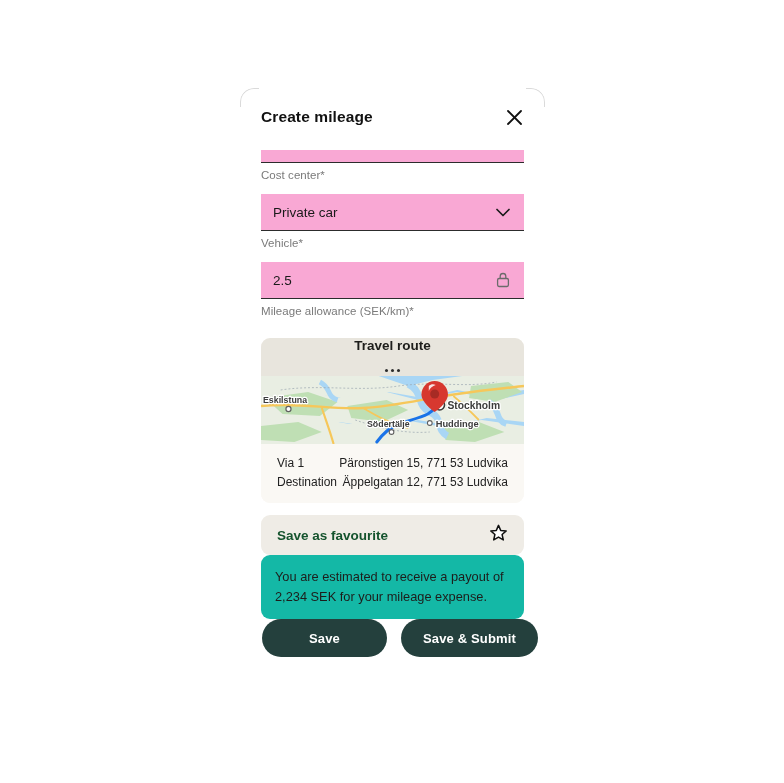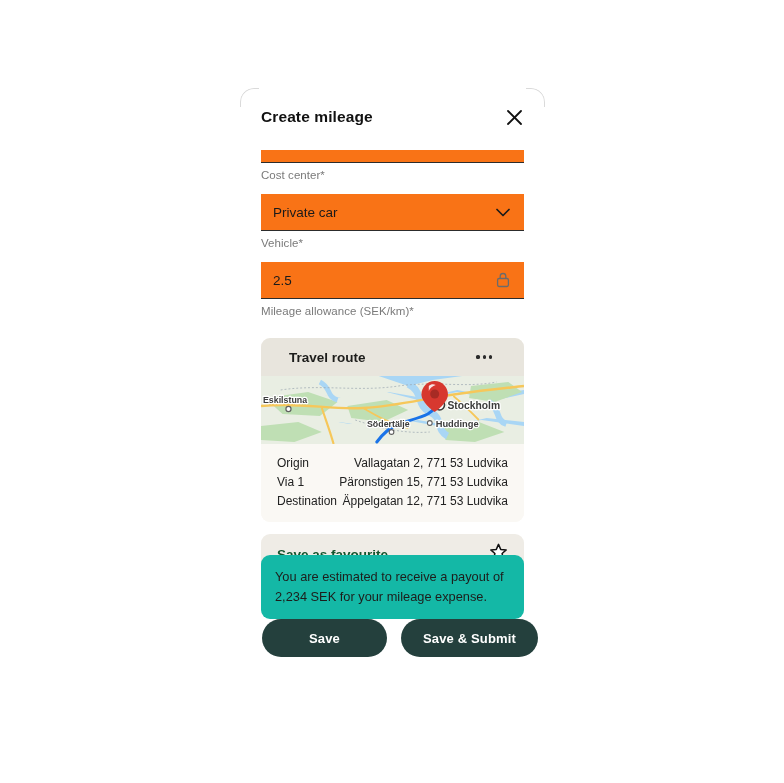--- a/index.html
+++ b/index.html
@@ -80,21 +80,21 @@
   .dialog-body {
     padding: 0 21px;
   }
 
   .field-group {
     margin-bottom: 13px;
   }
 
   .field-box {
     position: relative;
-    background: #f97316;
+    background: #f9a8d4;
     border-bottom: 1.6px solid #2c2c2c;
     height: 37px;
     display: flex;
     align-items: center;
     padding: 0 12px;
     box-sizing: border-box;
   }
   .field-box.clipped {
     height: 13px;
     align-items: flex-end;
@@ -134,22 +134,23 @@
     border-radius: 9px;
     overflow: hidden;
     background: #faf8f4;
   }
   .route-header {
     background: #e8e5dd;
     height: 38px;
     display: flex;
     align-items: center;
     justify-content: space-between;
-    padding: 0 28px;
+    padding: 0 16px;
     box-sizing: border-box;
+    flex-direction: column;
   }
   .route-header-title {
     font-size: 13.5px;
     font-weight: bold;
     color: #1d1d1b;
   }
   .route-menu {
     display: flex;
     gap: 3px;
     align-items: center;
@@ -379,24 +380,20 @@
 
             <text class="map-label" x="2" y="27" font-size="9">Eskilstuna</text>
             <text class="map-label" x="190" y="33" font-size="10.5">Stockholm</text>
             <text class="map-label" x="108" y="51" font-size="9">Södertälje</text>
             <text class="map-label" x="178" y="51" font-size="9.5">Huddinge</text>
           </svg>
         </div>
 
         <div class="route-details">
           <div class="route-row">
-            <span class="route-row-label">Origin</span>
-            <span class="route-row-value">Vallagatan 2, 771 53 Ludvika</span>
-          </div>
-          <div class="route-row">
             <span class="route-row-label">Via 1</span>
             <span class="route-row-value">Päronstigen 15, 771 53 Ludvika</span>
           </div>
           <div class="route-row">
             <span class="route-row-label">Destination</span>
             <span class="route-row-value">Äppelgatan 12, 771 53 Ludvika</span>
           </div>
         </div>
       </div>
 

